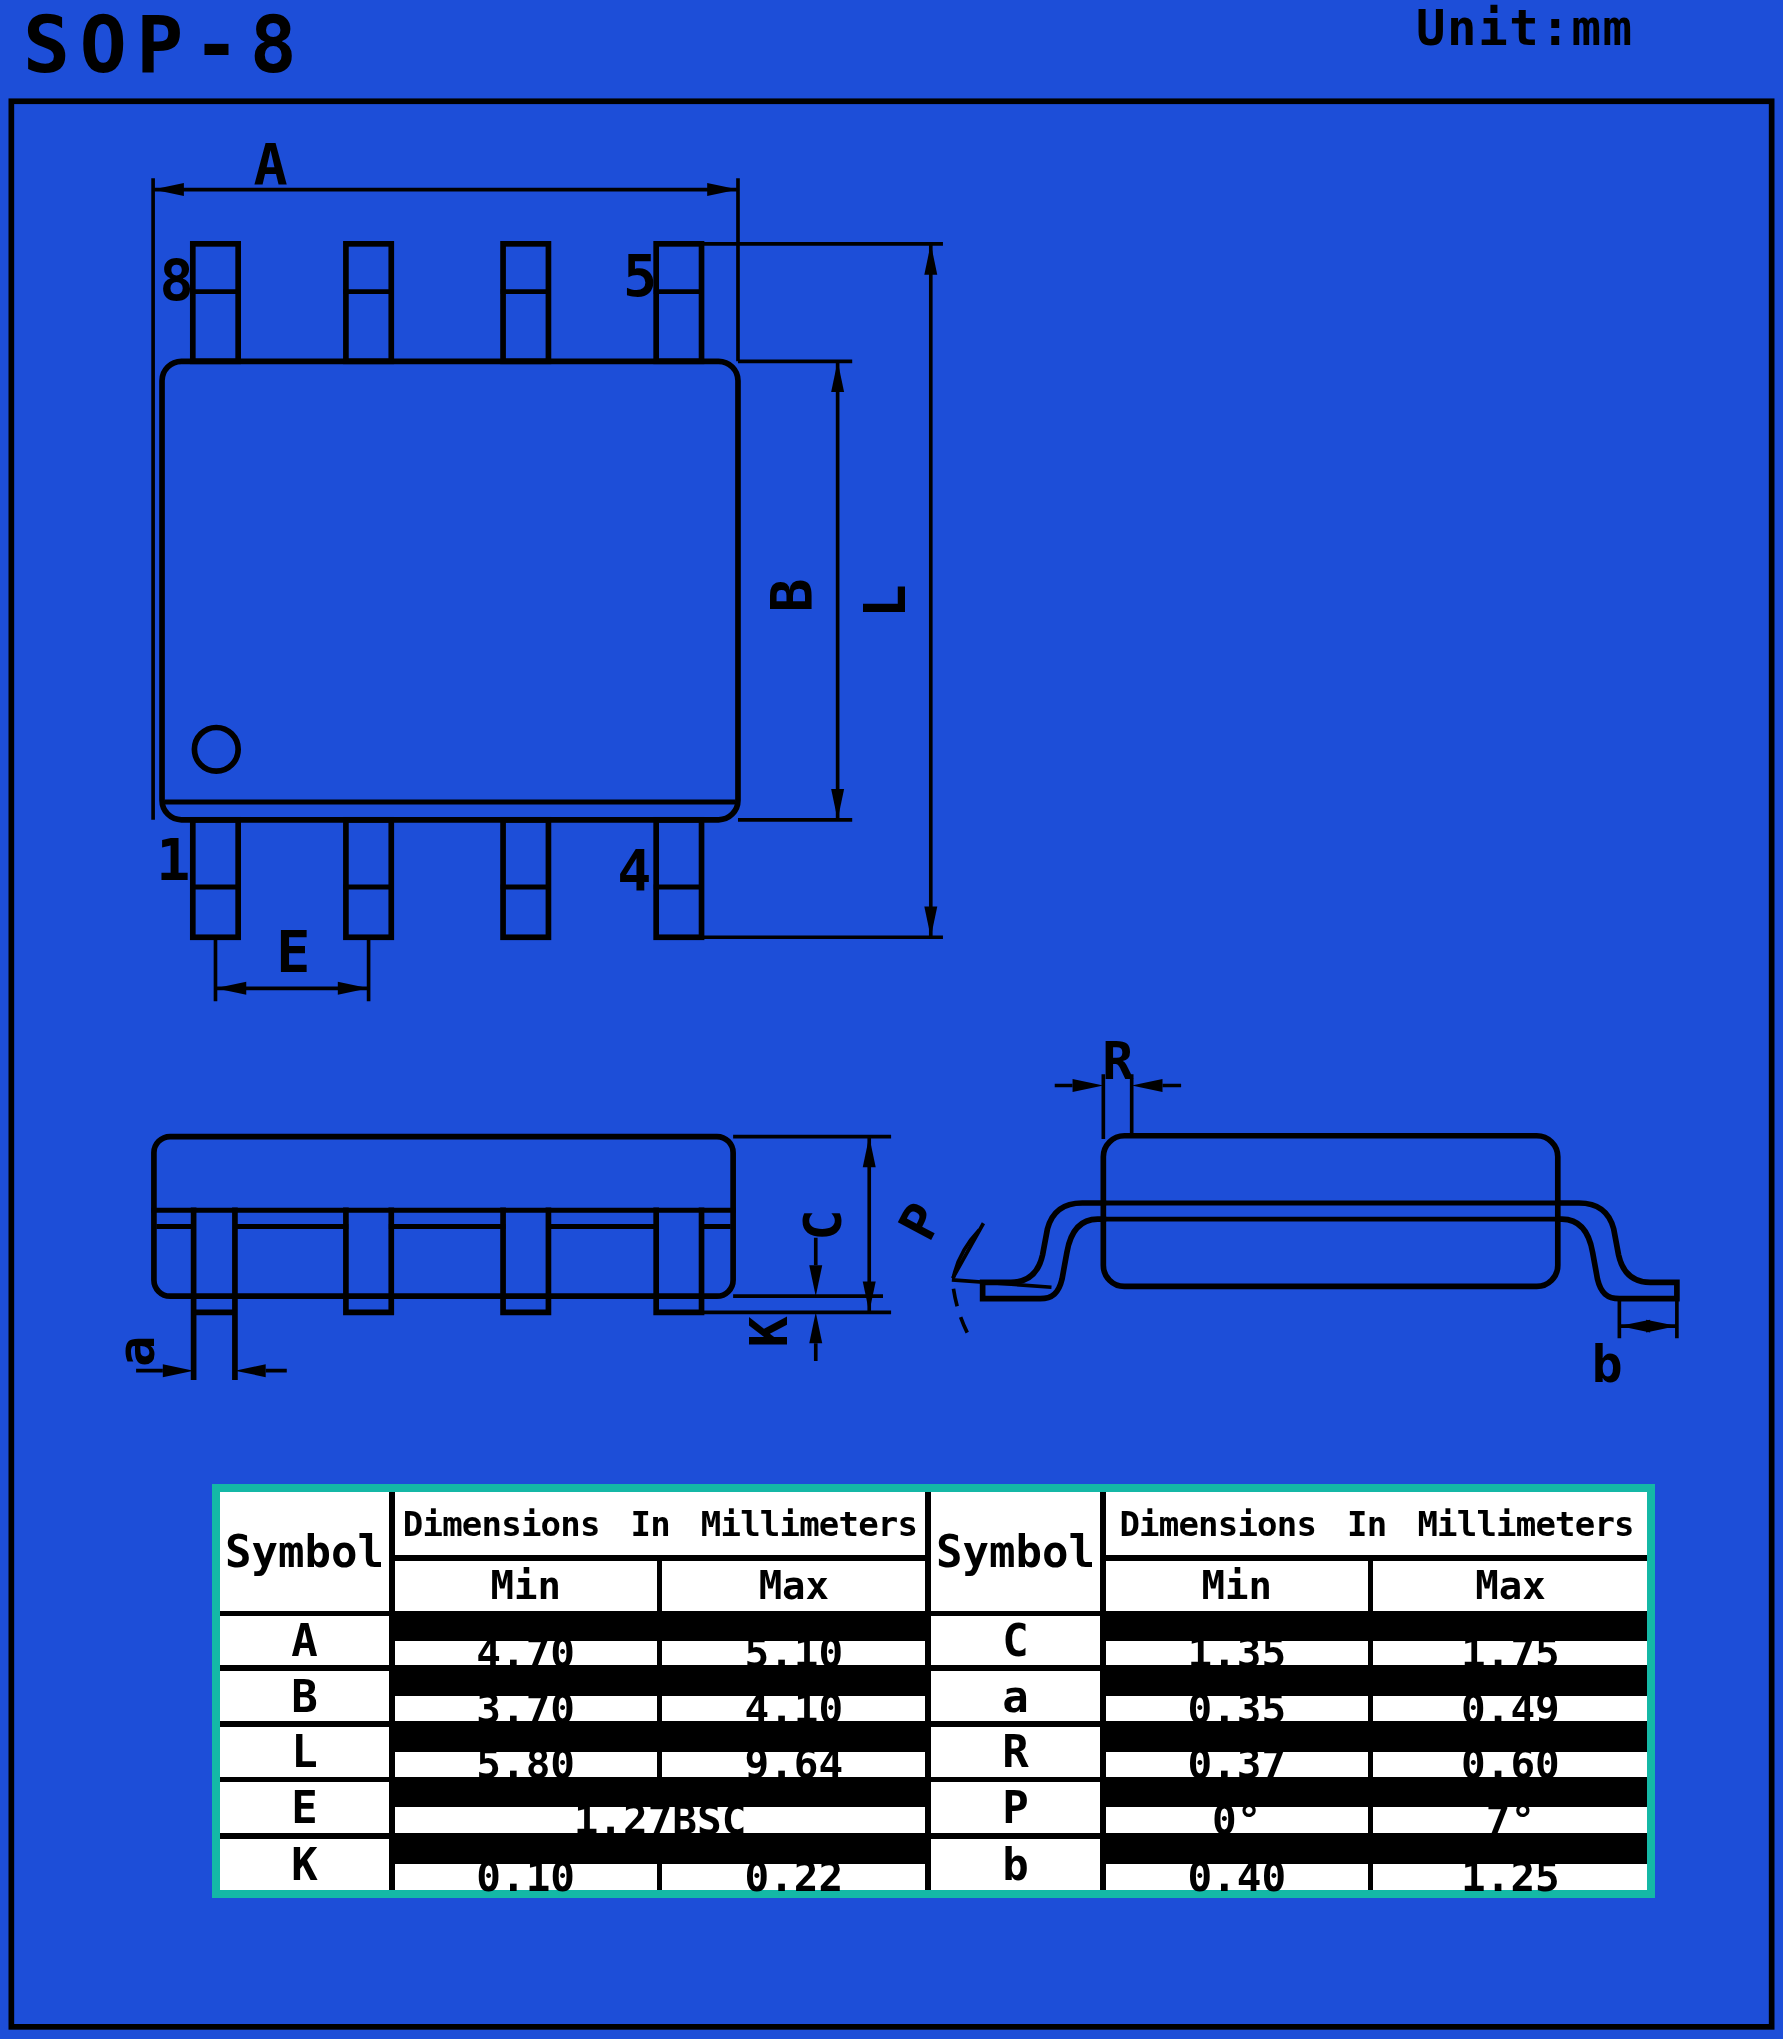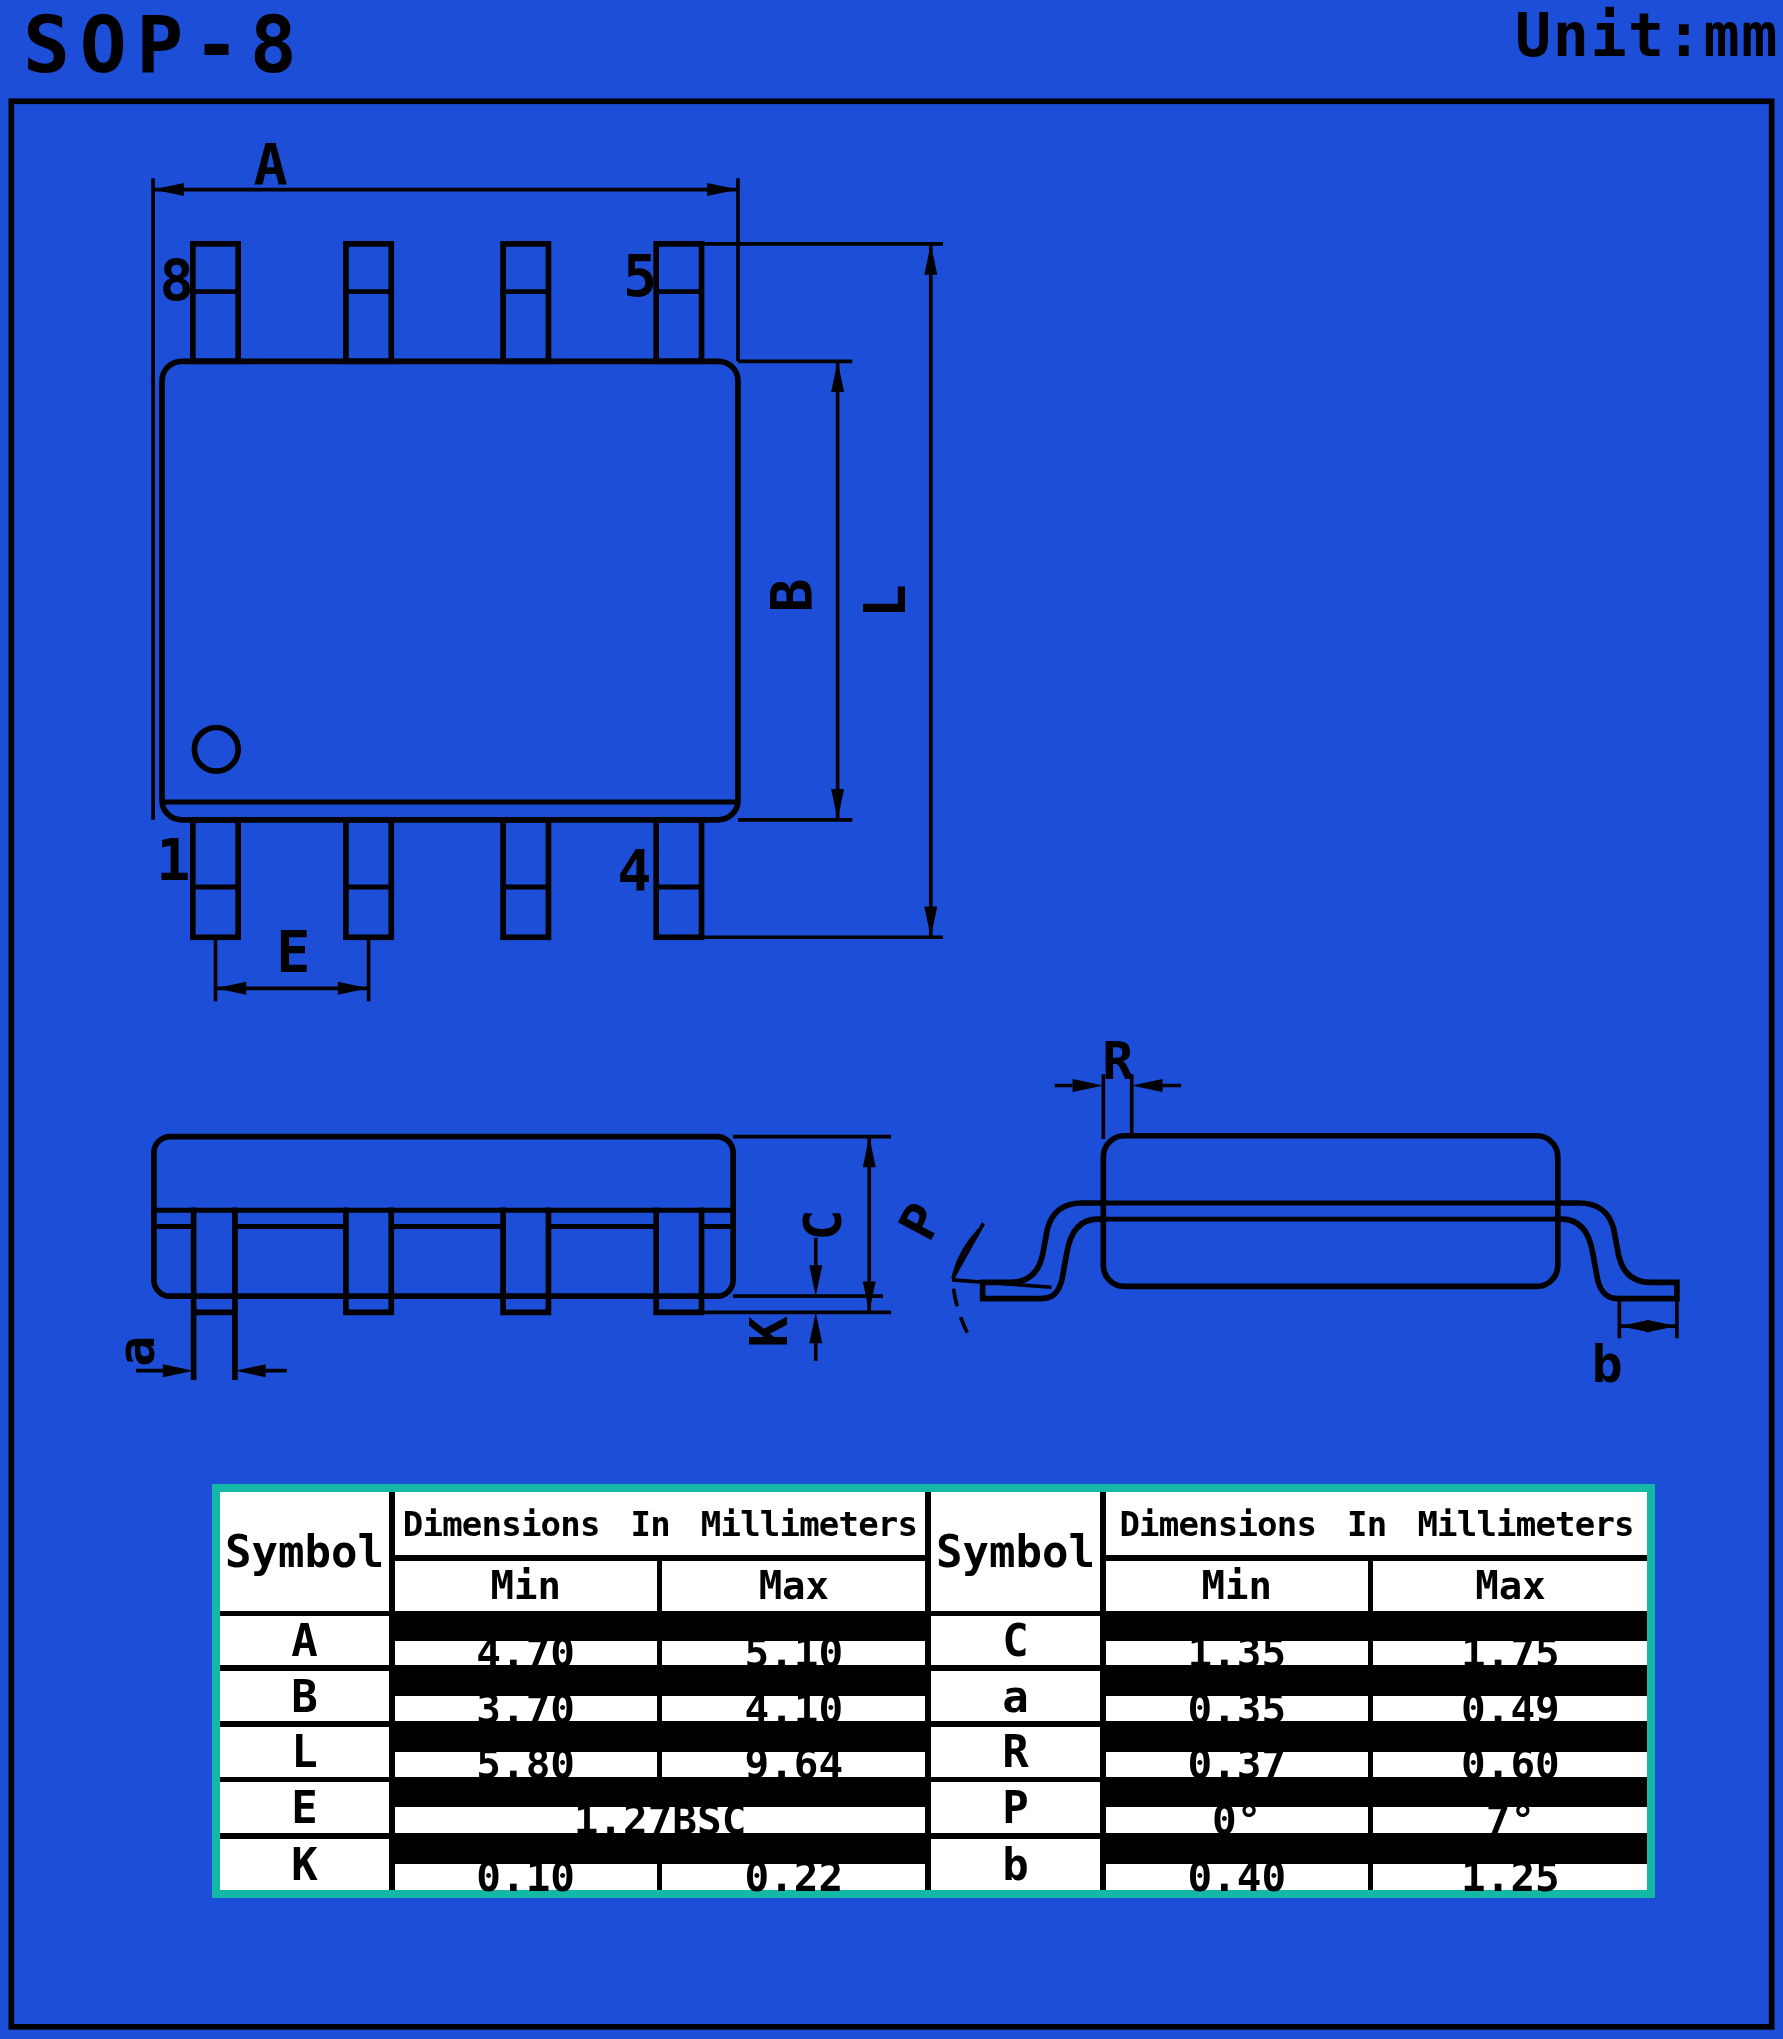--- a/index.html
+++ b/index.html
@@ -1,21 +1,21 @@
 <!DOCTYPE html>
 <html style="font-size:13px"><head>
 <meta charset="utf-8">
 <style>
   html,body{margin:0;padding:0;background:#fff;}
   .page{position:relative;width:1783px;height:2039px;background:#1d4ed8;overflow:hidden;
         font-family:"DejaVu Sans Mono",monospace;color:#000;}
   .title{position:absolute;left:23px;top:0px;font-size:78px;font-weight:700;
          letter-spacing:9.7px;white-space:nowrap;}
-  .unit{position:absolute;left:1416px;top:0px;width:363px;text-align:right;
-        font-size:60px;font-weight:700;letter-spacing:1.6px;white-space:nowrap;}
+  .unit{position:absolute;left:1416px;top:0px;width:363px;
+        font-size:49px;font-weight:700;letter-spacing:1.6px;white-space:nowrap;}
   svg.drawing{position:absolute;left:0;top:0;}
   .obj{stroke:#000;stroke-width:7;fill:none;stroke-linecap:square;}
   .thin{stroke-width:6;}
   .dim{stroke:#000;stroke-width:4.5;fill:none;stroke-linecap:butt;}
   .dash{stroke-dasharray:22 14;}
   .arr{fill:#000;stroke:none;}
   .lbl{font-family:"DejaVu Sans Mono",monospace;font-weight:700;font-size:70px;
        fill:#000;text-anchor:middle;}
   .lbl-s{font-size:64px;}
   

